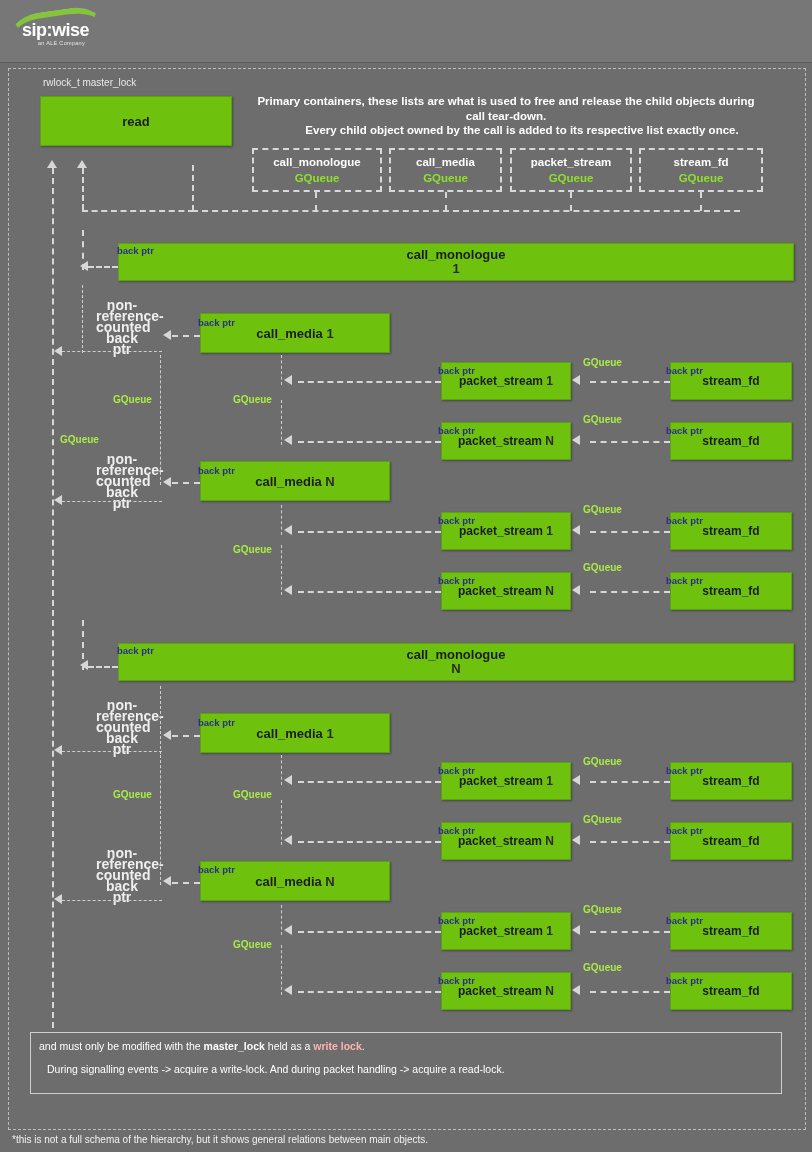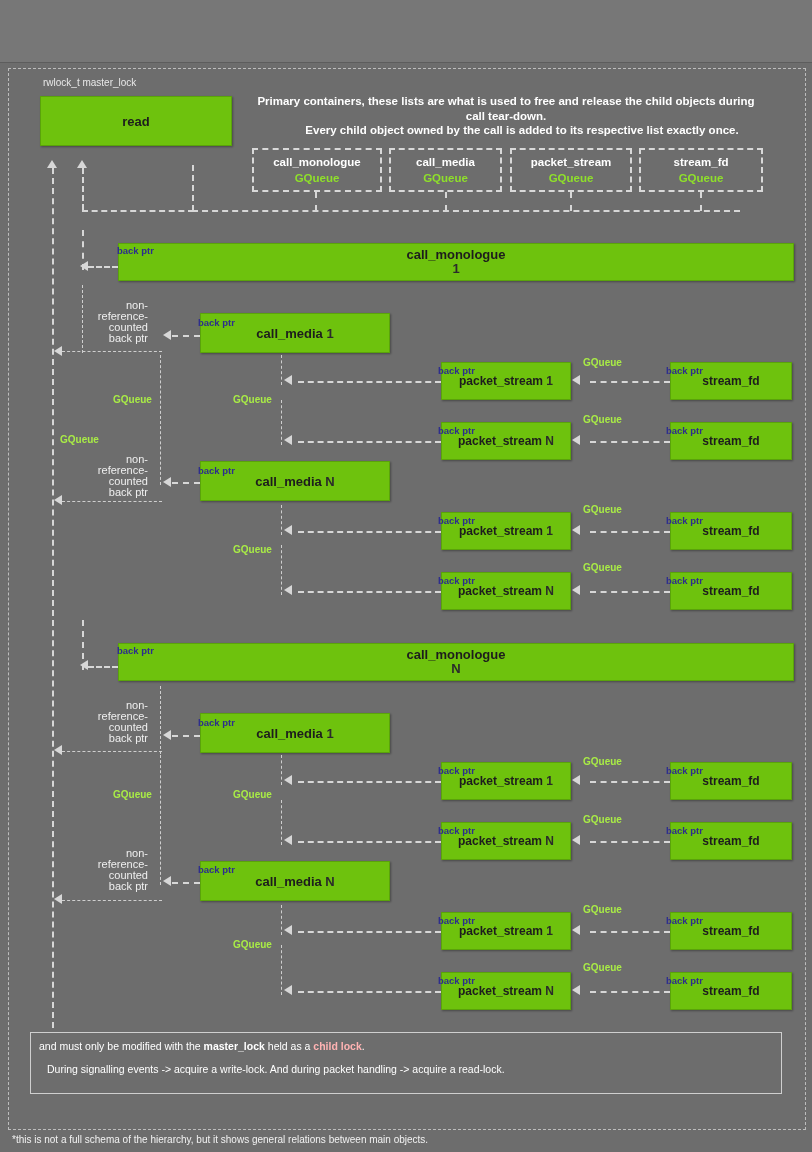--- a/index.html
+++ b/index.html
@@ -73,21 +73,21 @@
   .top-dashed .gq{color:#8fe02a;font-size:11.5px;}
   .caption{
     position:absolute;text-align:center;font-weight:bold;font-size:11.5px;
     color:#ffffff;line-height:15px;
   }
   .lbl{
     position:absolute;font-size:9.5px;color:#2d2d8f;font-weight:bold;
     line-height:11px;
   }
   .lbl.gq{color:#a9ec46;font-weight:bold;font-size:10px;}
-  .lbl.multi{color:#efefef;font-weight:normal;text-align:right;font-size:11px;line-height:11px;}
+  .lbl.multi{color:#efefef;font-weight:bold;text-align:center;font-size:14px;line-height:11px;}
   
   .hline{
     position:absolute;height:0;border-top:2px dashed #d7d7d7;
   }
   .vline{
     position:absolute;width:0;border-left:2px dashed #d7d7d7;
   }
   .hline.thin{border-top:1px dashed #cfcfcf;}
   .vline.thin{border-left:1px dashed #cfcfcf;}
   
@@ -111,20 +111,25 @@
   #note b{font-weight:bold;}
   #note .redish{color:#ffb3b3;}
   #footnote{
     position:absolute;left:12px;top:1134px;font-size:10px;color:#f2f2f2;
   }
 </style>
 </head>
 <body>
 
 <div id="header">
+  <div id="logo">
+    <div class="swoosh"></div>
+    <div class="sipw">sip:wise</div>
+    <div class="sub">an ALE Company</div>
+  </div>
 </div>
 
 <div id="frame"></div>
 <div id="frame-label">rwlock_t master_lock</div>
 
 <div class="gbox big" style="left:40px;top:96px;width:192px;height:50px;">
   <span>read</span>
 </div>
 
 <div class="caption" style="left:256px;top:94px;width:500px;">
@@ -388,18 +393,18 @@
 </div>
 <div class="lbl" style="left:666px;top:975px;">back ptr</div>
 <div class="lbl gq" style="left:583px;top:962px;">GQueue</div>
 <div class="hline" style="left:590px;top:991px;width:80px;"></div>
 <div class="arr-l" style="left:572px;top:985px;"></div>
 
 <div class="lbl gq" style="left:233px;top:939px;">GQueue</div>
 
 <div id="note">
   <div>
-    <span>and must only be modified with the </span><b>master_lock</b><span> held as a </span><b class="redish">child lock</b><span>.</span>
+    <span>and must only be modified with the </span><b>master_lock</b><span> held as a </span><b class="redish">write lock</b><span>.</span>
   </div>
   <div style="margin-top:8px;padding-left:8px;">During signalling events -&gt; acquire a write-lock. And during packet handling -&gt; acquire a read-lock.</div>
 </div>
 
 <div id="footnote">*this is not a full schema of the hierarchy, but it shows general relations between main objects.</div>
 
 </body></html>

